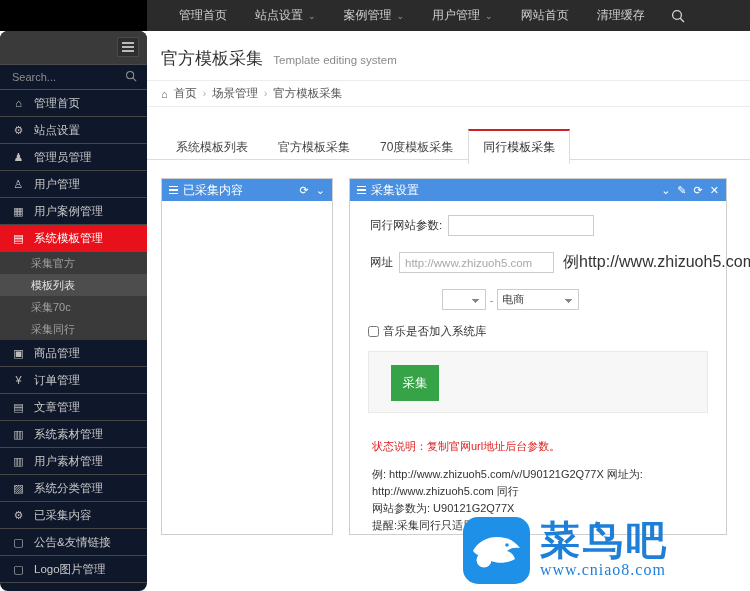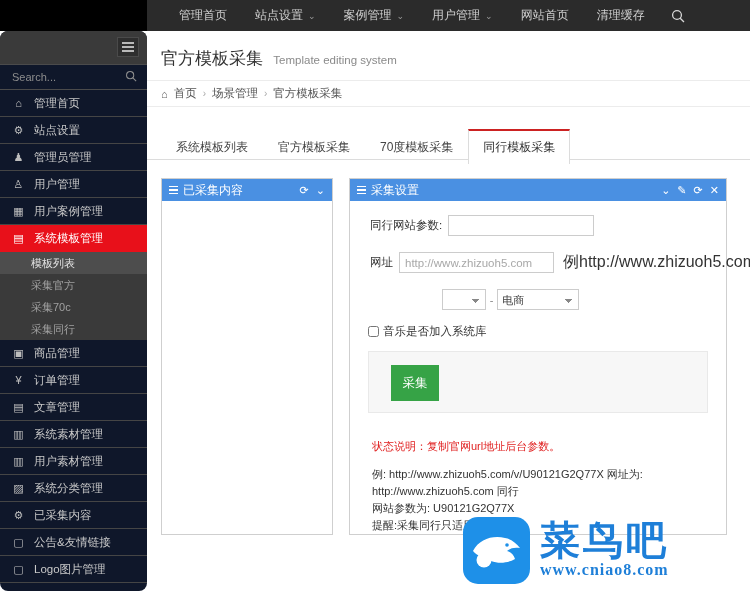--- a/index.html
+++ b/index.html
@@ -127,21 +127,21 @@
   .finput {
     border:1px solid #cccccc; height:21px; font-size:11.5px; padding:0 5px;
     font-family:inherit; color:#555; outline:none; background:#fff;
   }
   .finput::placeholder { color:#a8a8a8; }
   .hint { font-size:16px; color:#333; margin-left:9px; white-space:nowrap; }
 
   .selrow { display:flex; align-items:center; justify-content:center; gap:4px; margin-bottom:14px; padding-right:55px; }
   .fsel {
     border:1px solid #cccccc; height:21px; font-size:11px; color:#444;
-    background:#fff; font-family:Liberation Sans, sans-serif; outline:none; padding:0 4px;
+    background:#fff; font-family:Liberation Mono, monospace; outline:none; padding:0 4px;
     appearance:none; background-image:linear-gradient(45deg,transparent 50%,#888 50%),linear-gradient(135deg,#888 50%,transparent 50%);
     background-position:calc(100% - 9px) 9px, calc(100% - 5px) 9px;
     background-size:4px 4px,4px 4px; background-repeat:no-repeat;
   }
   .dash { color:#888; font-size:11px; }
 
   .chkrow { display:flex; align-items:center; padding-left:18px; margin-bottom:12px; gap:4px; }
   .chkrow input { width:11px; height:11px; margin:0; }
   .chkrow label { font-size:11.5px; color:#333; }
 
@@ -163,21 +163,21 @@
     position:absolute; left:463px; top:514px; width:285px; height:72px;
     display:flex; align-items:center; gap:10px; pointer-events:none;
   }
   .wm-logo {
     width:67px; height:67px; border-radius:15px; background:#1e90e8;
     position:relative; flex:0 0 67px;
   }
   .wm-text { display:flex; flex-direction:column; }
   .wm-cn { font-size:40px; color:#1e7fd8; font-weight:bold; line-height:0.95;
            letter-spacing:3px; font-family:"DejaVu Sans",sans-serif; }
-  .wm-url { font-size:16px; color:#1e7fd8; font-weight:bold; letter-spacing:1px;
+  .wm-url { font-size:16px; color:#1e7fd8; font-weight:normal; letter-spacing:1px;
             font-family:"Liberation Serif",serif; margin-top:2px; }
 </style>
 </head>
 <body>
 
 <div class="topnav">
   <div class="logo-block"></div>
   <div class="nav-items">
     <div class="nav-item">
       <span>管理首页</span>
@@ -246,25 +246,25 @@
   </div>
   <div class="sb-item">
     <span class="ic">▦</span>
     <span>用户案例管理</span>
   </div>
   <div class="sb-item active">
     <span class="ic">▤</span>
     <span>系统模板管理</span>
   </div>
 
+  <div class="sb-sub">
+    <span>采集官方</span>
+  </div>
   <div class="sb-sub cur">
     <span>模板列表</span>
-  </div>
-  <div class="sb-sub">
-    <span>采集官方</span>
   </div>
   <div class="sb-sub">
     <span>采集70c</span>
   </div>
   <div class="sb-sub">
     <span>采集同行</span>
   </div>
 
   <div class="sb-item">
     <span class="ic">▣</span>

